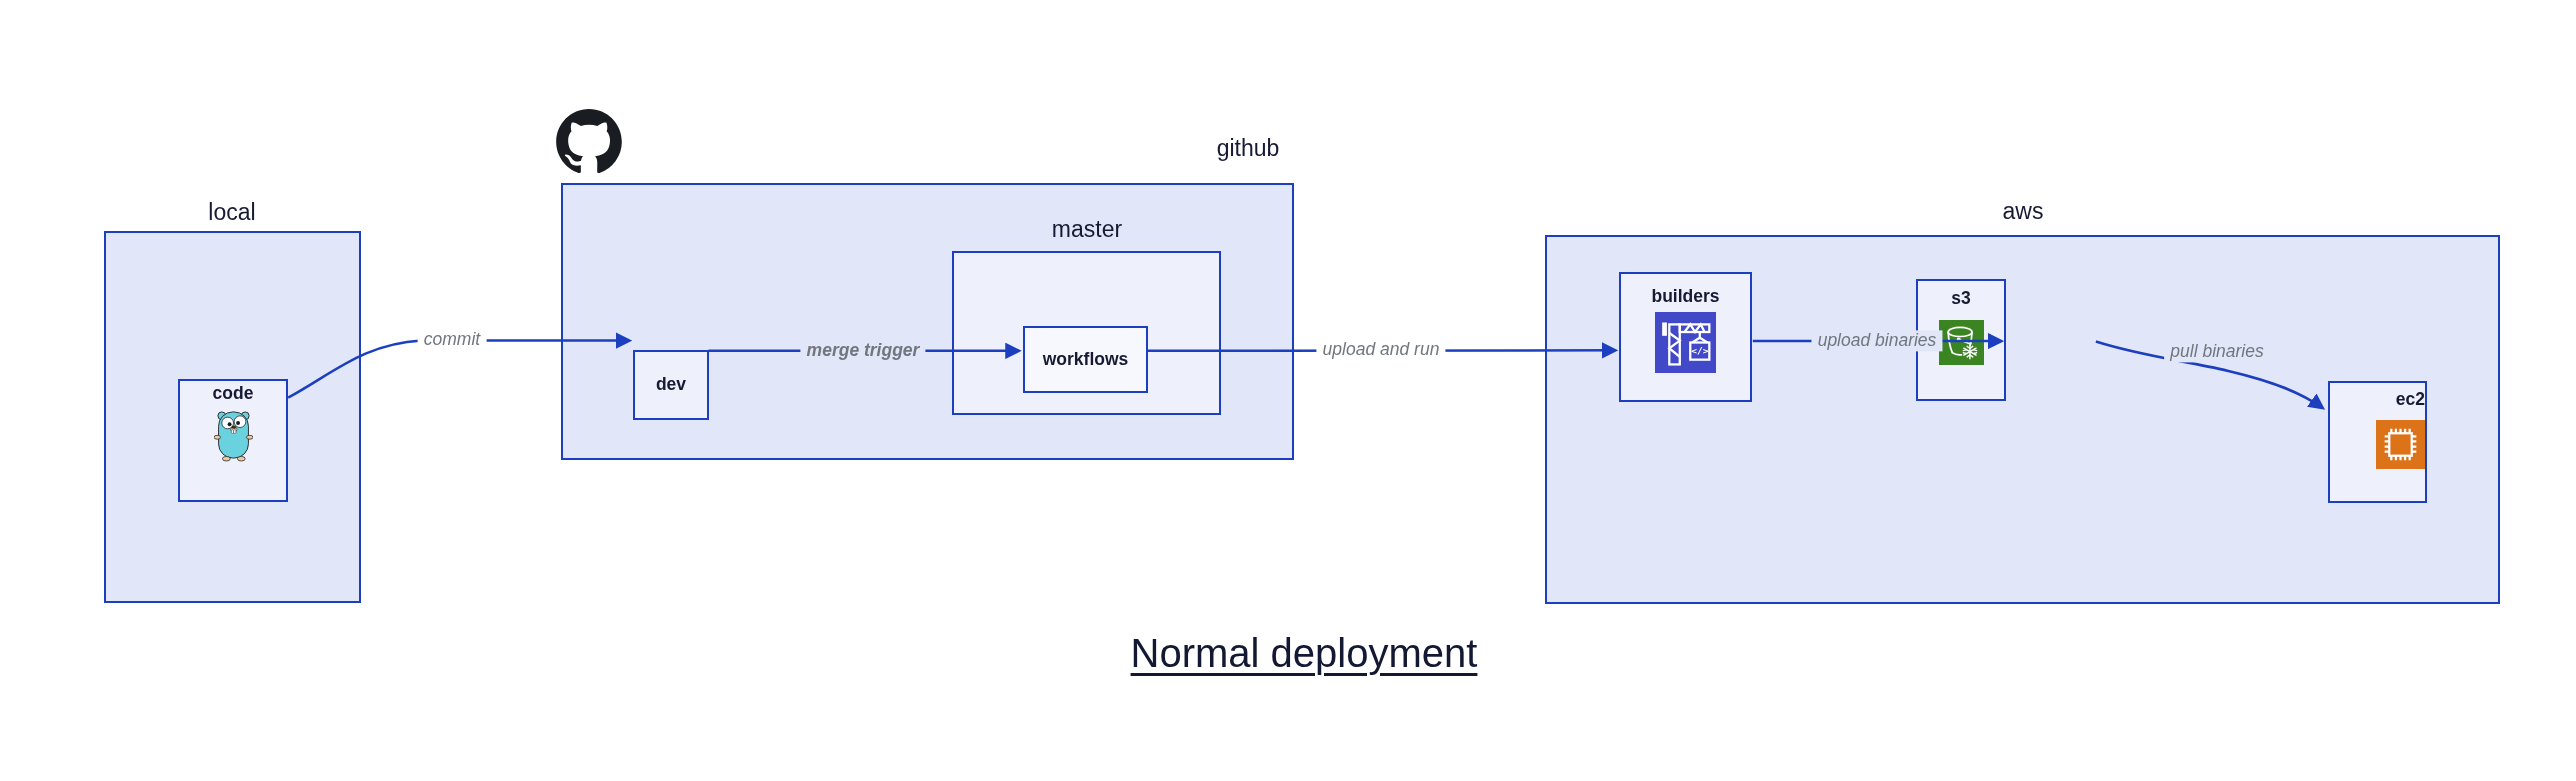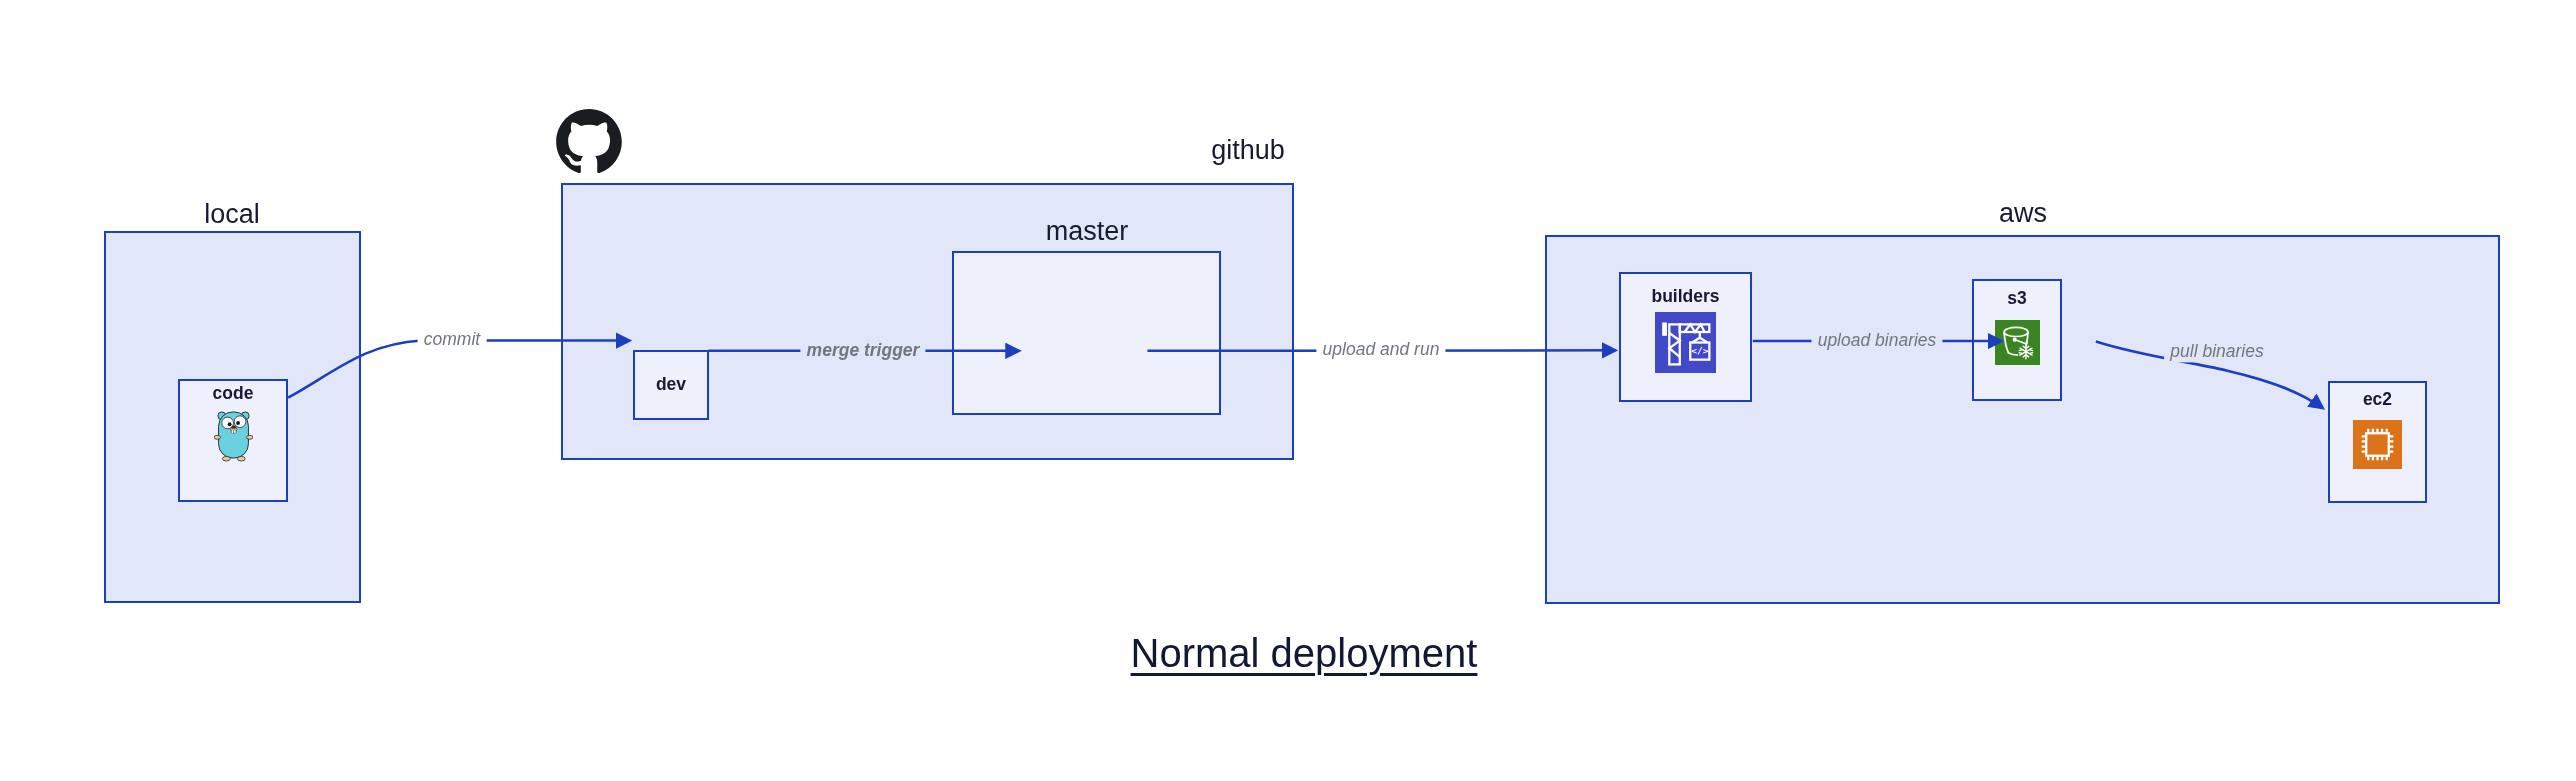--- a/index.html
+++ b/index.html
@@ -2,21 +2,21 @@
 <html style="font-size:8.2px"><head>
 <meta charset="utf-8">
 <style>
   html,body{margin:0;padding:0;background:#ffffff;}
   .canvas{position:relative;width:2604px;height:781px;background:#ffffff;
           font-family:"Liberation Sans",sans-serif;overflow:hidden;}
   .group{position:absolute;background:#e1e7f8;border:2.6px solid #1c3fc0;box-sizing:border-box;z-index:1;}
   .node{position:absolute;background:#eef1fb;border:2.6px solid #1c3fc0;box-sizing:border-box;z-index:2;
         display:flex;flex-direction:column;align-items:center;}
   .node.center{justify-content:center;}
-  .group-label{position:absolute;transform:translateX(-50%);font-size:27px;color:#161a33;
+  .group-label{position:absolute;transform:translateX(-50%);font-size:23px;color:#161a33;
                white-space:nowrap;z-index:3;line-height:1.15;}
   .node-label{font-weight:bold;font-size:17.5px;color:#161a33;line-height:1.1;}
   .edges{position:absolute;left:0;top:0;z-index:5;}
   .edge-label{position:absolute;transform:translate(-50%,-50%);font-style:italic;font-size:17.5px;
               color:#71767f;z-index:6;padding:1px 6.2px;white-space:nowrap;line-height:1.1;}
   .bg-white{background:#ffffff;}
   .bg-group{background:#e1e7f8;}
   .title{position:absolute;transform:translateX(-50%);font-size:40px;color:#131833;white-space:nowrap;
          text-decoration:underline;text-decoration-thickness:3.1px;text-underline-offset:6.2px;z-index:3;}
   .aws-icon{display:flex;align-items:center;justify-content:center;}
@@ -65,38 +65,41 @@
           <rect x="60.5" y="69" width="7" height="11" rx="2.5" fill="#ffffff" stroke-width="1.5"></rect>
         </g>
       </svg>
     </span>
   </div>
 
   <div class="node center" style="left:633px;top:306px;width:76px;height:70px;margin-top:44px;">
     <div class="node-label">dev</div>
   </div>
 
+  <div class="node center" style="left:1023px;top:326px;width:125px;height:67px;background:#f6f8fd;">
+    <div class="node-label">workflows</div>
+  </div>
 
   <div class="node" style="left:1619px;top:272px;width:133px;height:130px;padding-top:13.4px;gap:5.2px;">
     <div class="node-label">builders</div>
     <div class="aws-icon" style="width:61px;height:61px;background:#4149c9;">
       <svg viewBox="0 0 64 64" width="61" height="61" fill="none" stroke="#ffffff" stroke-width="2.4">
         <rect x="7.5" y="11" width="5" height="14" fill="#ffffff" stroke="none"></rect>
         <rect x="15" y="13" width="11" height="42"></rect>
         <path d="M15 22 L26 30 L15 38 L26 47"></path>
         <rect x="26" y="13" width="31" height="8"></rect>
         <path d="M31 21 L37 13 L42 21 L48 13 L52 21"></path>
         <path d="M47 21 V27 M47 27 L39 32 M47 27 L55 32"></path>
         <rect x="37" y="32" width="20" height="18"></rect>
         <text x="47" y="44.5" fill="#ffffff" stroke="none" font-size="10" font-weight="bold" text-anchor="middle" font-family="'DejaVu Sans Mono', monospace">&lt;/&gt;</text>
       </svg>
     </div>
   </div>
 
-  <div class="node" style="left:1972px;top:279px;width:90px;height:122px;padding-top:8.2px;gap:11.3px;">
+  <div class="node" style="left:1916px;top:279px;width:90px;height:122px;padding-top:8.2px;gap:11.3px;">
     <div class="node-label">s3</div>
     <div class="aws-icon" style="width:45px;height:45px;background:#3a8522;">
       <svg viewBox="0 0 64 64" width="45" height="45" fill="none" stroke="#ffffff" stroke-width="2.4" stroke-linecap="round">
         <ellipse cx="30" cy="17" rx="17" ry="6.5"></ellipse>
         <path d="M13 18 C14 30 16 40 19 46.5"></path>
         <path d="M47 18 C46.5 25 45.5 31 44.5 36"></path>
         <path d="M19 46.5 C23 49.5 28 50 32 49.5"></path>
         <circle cx="28" cy="28" r="1.8" fill="#ffffff"></circle>
         <path d="M29.5 28.5 L43 33.5 C45.5 34.5 46 32.2 44.5 31.2"></path>
         <g stroke-width="2">
@@ -104,21 +107,21 @@
           <path d="M35.3 40 L52.7 50"></path>
           <path d="M52.7 40 L35.3 50"></path>
           <path d="M40 37.5 L44 40.5 L48 37.5"></path>
           <path d="M40 52.5 L44 49.5 L48 52.5"></path>
           <path d="M34.5 43.5 L38.5 42.5 M34.5 46.5 L38.5 47.5 M53.5 43.5 L49.5 42.5 M53.5 46.5 L49.5 47.5"></path>
         </g>
       </svg>
     </div>
   </div>
 
-  <div class="node" style="left:2328px;top:381px;width:99px;height:122px;padding-top:7.2px;gap:10.3px;">
+  <div class="node" style="left:2328px;top:381px;width:99px;height:122px;padding-top:7.2px;gap:10.3px;align-items:flex-end;">
     <div class="node-label">ec2</div>
     <div class="aws-icon" style="width:49px;height:49px;background:#dd7318;">
       <svg viewBox="0 0 48 48" width="49" height="49" fill="none" stroke="#ffffff" stroke-width="2.2">
         <rect x="13" y="13" width="22" height="22"></rect>
         <path d="M15 8.5 V13 M19.5 8.5 V13 M24 8.5 V13 M28.5 8.5 V13 M33 8.5 V13"></path>
         <path d="M15 35 V39.5 M19.5 35 V39.5 M24 35 V39.5 M28.5 35 V39.5 M33 35 V39.5"></path>
         <path d="M8.5 16 H13 M8.5 21 H13 M8.5 26 H13 M8.5 31 H13"></path>
         <path d="M35 16 H39.5 M35 21 H39.5 M35 26 H39.5 M35 31 H39.5"></path>
       </svg>
     </div>

